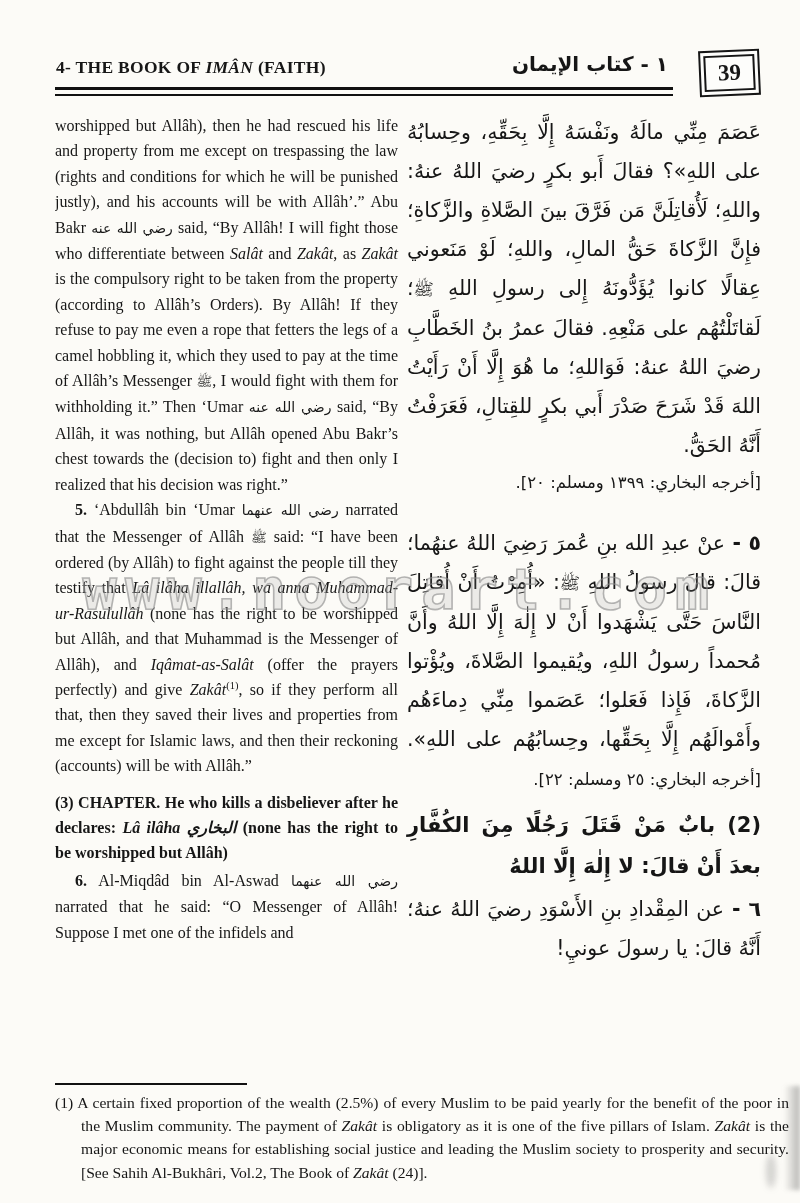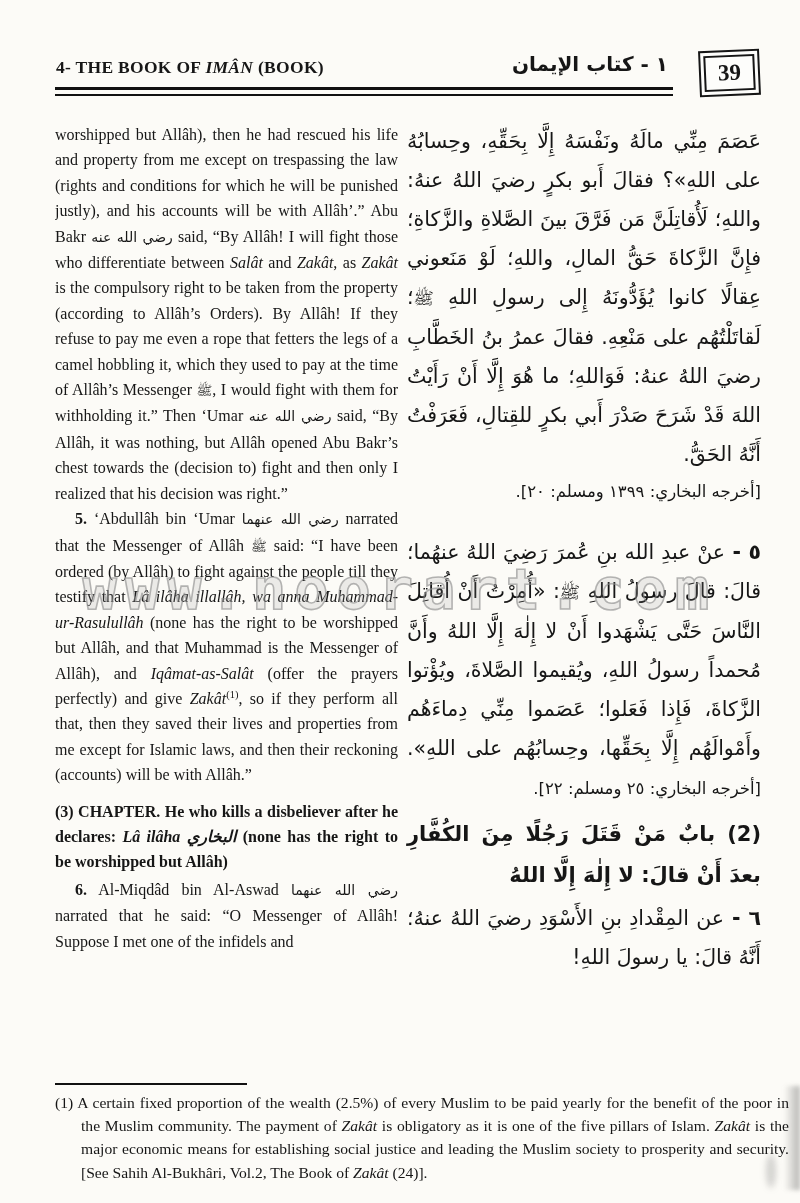--- a/index.html
+++ b/index.html
@@ -29,21 +29,21 @@
     border:2.5px solid #151515;padding:3px;background:#fdfdfb;
     transform:rotate(-2.5deg);
   }
   .pagebox-inner{
     border:2.5px solid #151515;padding:0 12px;
     font-size:23px;font-weight:bold;line-height:32px;
   }
 
   
   .columns{
-    position:absolute;top:122px;left:55px;width:710px;height:968px;
+    position:absolute;top:113px;left:55px;width:710px;height:968px;
     display:flex;gap:9px;overflow:hidden;
   }
   .col-en{width:343px;font-size:16px;line-height:25.4px;text-align:justify;}
   .col-en p{margin:0;}
   .col-en p.indent{text-indent:20px;}
   .col-en p.chapter{font-weight:bold;margin:11px 0 2px 0;}
   .col-ar{
     width:354px;direction:rtl;text-align:justify;
     font-family:"DejaVu Sans",sans-serif;
     font-size:20.5px;line-height:39px;
@@ -90,21 +90,21 @@
   .smudge-b{
     position:absolute;right:24px;top:1154px;width:10px;height:34px;
     background:rgba(90,90,90,.25);filter:blur(3px);border-radius:50%;
   }
 </style>
 </head>
 <body>
 
 <div class="page">
 
-  <div class="header-left"><span class="seg-b">4- THE BOOK OF </span><span class="seg-bi">IMÂN</span><span class="seg-b"> (BOOK)</span></div>
+  <div class="header-left"><span class="seg-b">4- THE BOOK OF </span><span class="seg-bi">IMÂN</span><span class="seg-b"> (FAITH)</span></div>
 
   <div class="header-ar">١ - كتاب الإيمان</div>
 
   <div class="header-rule"></div>
 
   <div class="pagebox-outer">
     <div class="pagebox-inner">39</div>
   </div>
 
   <div class="columns">
@@ -112,21 +112,21 @@
         <p><span>worshipped but Allâh), then he had rescued his life and property from me except on trespassing the law (rights and conditions for which he will be punished justly), and his accounts will be with Allâh’.” Abu Bakr </span><span class="seg-ar">رضي الله عنه</span><span> said, “By Allâh! I will fight those who differentiate between </span><span class="seg-i">Salât</span><span> and </span><span class="seg-i">Zakât</span><span>, as </span><span class="seg-i">Zakât</span><span> is the compulsory right to be taken from the property (according to Allâh’s Orders). By Allâh! If they refuse to pay me even a rope that fetters the legs of a camel hobbling it, which they used to pay at the time of Allâh’s Messenger </span><span class="seg-saw">ﷺ</span><span>, I would fight with them for withholding it.” Then ‘Umar </span><span class="seg-ar">رضي الله عنه</span><span> said, “By Allâh, it was nothing, but Allâh opened Abu Bakr’s chest towards the (decision to) fight and then only I realized that his decision was right.”</span></p>
         <p class="indent"><span class="seg-b">5.</span><span> ‘Abdullâh bin ‘Umar </span><span class="seg-ar">رضي الله عنهما</span><span> narrated that the Messenger of Allâh </span><span class="seg-saw">ﷺ</span><span> said: “I have been ordered (by Allâh) to fight against the people till they testify that </span><span class="seg-i">Lâ ilâha illallâh, wa anna Muhammad-ur-Rasulullâh</span><span> (none has the right to be worshipped but Allâh, and that Muhammad is the Messenger of Allâh), and </span><span class="seg-i">Iqâmat-as-Salât</span><span> (offer the prayers perfectly) and give </span><span class="seg-i">Zakât</span><span class="seg-sup">(1)</span><span>, so if they perform all that, then they saved their lives and properties from me except for Islamic laws, and then their reckoning (accounts) will be with Allâh.”</span></p>
         <p class="chapter"><span class="seg-b">(3) CHAPTER. He who kills a disbeliever after he declares: </span><span class="seg-bi">Lâ ilâha البخاري</span><span class="seg-b"> (none has the right to be worshipped but Allâh)</span></p>
         <p class="indent"><span class="seg-b">6.</span><span> Al-Miqdâd bin Al-Aswad </span><span class="seg-ar">رضي الله عنهما</span><span> narrated that he said: “O Messenger of Allâh! Suppose I met one of the infidels and</span></p>
       </div>
     <div class="col-ar">
         <p><span>عَصَمَ مِنِّي مالَهُ ونَفْسَهُ إِلَّا بِحَقِّهِ، وحِسابُهُ على اللهِ»؟ فقالَ أَبو بكرٍ رضيَ اللهُ عنهُ: واللهِ؛ لَأُقاتِلَنَّ مَن فَرَّقَ بينَ الصَّلاةِ والزَّكاةِ؛ فإِنَّ الزَّكاةَ حَقُّ المالِ، واللهِ؛ لَوْ مَنَعوني عِقالًا كانوا يُؤَدُّونَهُ إِلى رسولِ اللهِ </span><span class="seg-saw">ﷺ</span><span>؛ لَقاتَلْتُهُم على مَنْعِهِ. فقالَ عمرُ بنُ الخَطَّابِ رضيَ اللهُ عنهُ: فَوَاللهِ؛ ما هُوَ إِلَّا أَنْ رَأَيْتُ اللهَ قَدْ شَرَحَ صَدْرَ أَبي بكرٍ للقِتالِ، فَعَرَفْتُ أَنَّهُ الحَقُّ.</span></p>
         <p class="ar-ref"><span>[أخرجه البخاري: ١٣٩٩ ومسلم: ٢٠].</span></p>
         <p class="mt"><span class="seg-b">٥ - </span><span>عنْ عبدِ الله بنِ عُمرَ رَضِيَ اللهُ عنهُما؛ قالَ: قالَ رسولُ اللهِ </span><span class="seg-saw">ﷺ</span><span>: «أُمِرْتُ أَنْ أُقاتِلَ النَّاسَ حَتَّى يَشْهَدوا أَنْ لا إِلٰهَ إِلَّا اللهُ وأَنَّ مُحمداً رسولُ اللهِ، ويُقيموا الصَّلاةَ، ويُؤْتوا الزَّكاةَ، فَإِذا فَعَلوا؛ عَصَموا مِنِّي دِماءَهُم وأَمْوالَهُم إِلَّا بِحَقِّها، وحِسابُهُم على اللهِ». </span><span class="seg-ref">[أخرجه البخاري: ٢٥ ومسلم: ٢٢].</span></p>
         <p class="ar-chapter"><span>(2) بابٌ مَنْ قَتَلَ رَجُلًا مِنَ الكُفَّارِ بعدَ أَنْ قالَ: لا إِلٰهَ إِلَّا اللهُ</span></p>
-        <p class="mt-sm"><span class="seg-b">٦ - </span><span>عن المِقْدادِ بنِ الأَسْوَدِ رضيَ اللهُ عنهُ؛ أَنَّهُ قالَ: يا رسولَ اللهِ!</span></p>
+        <p class="mt-sm"><span class="seg-b">٦ - </span><span>عن المِقْدادِ بنِ الأَسْوَدِ رضيَ اللهُ عنهُ؛ أَنَّهُ قالَ: يا رسولَ عونيِ!</span></p>
       </div>
   </div>
 
   <div class="watermark">www.noorart.com</div>
 
   <div class="fn-sep"></div>
 
   <div class="footnote"><span>(1) A certain fixed proportion of the wealth (2.5%) of every Muslim to be paid yearly for the benefit of the poor in the Muslim community. The payment of </span><span class="seg-i">Zakât</span><span> is obligatory as it is one of the five pillars of Islam. </span><span class="seg-i">Zakât</span><span> is the major economic means for establishing social justice and leading the Muslim society to prosperity and security. [See Sahih Al-Bukhâri, Vol.2, The Book of </span><span class="seg-i">Zakât</span><span> (24)].</span></div>
 
   <div class="smudge-a"></div>

